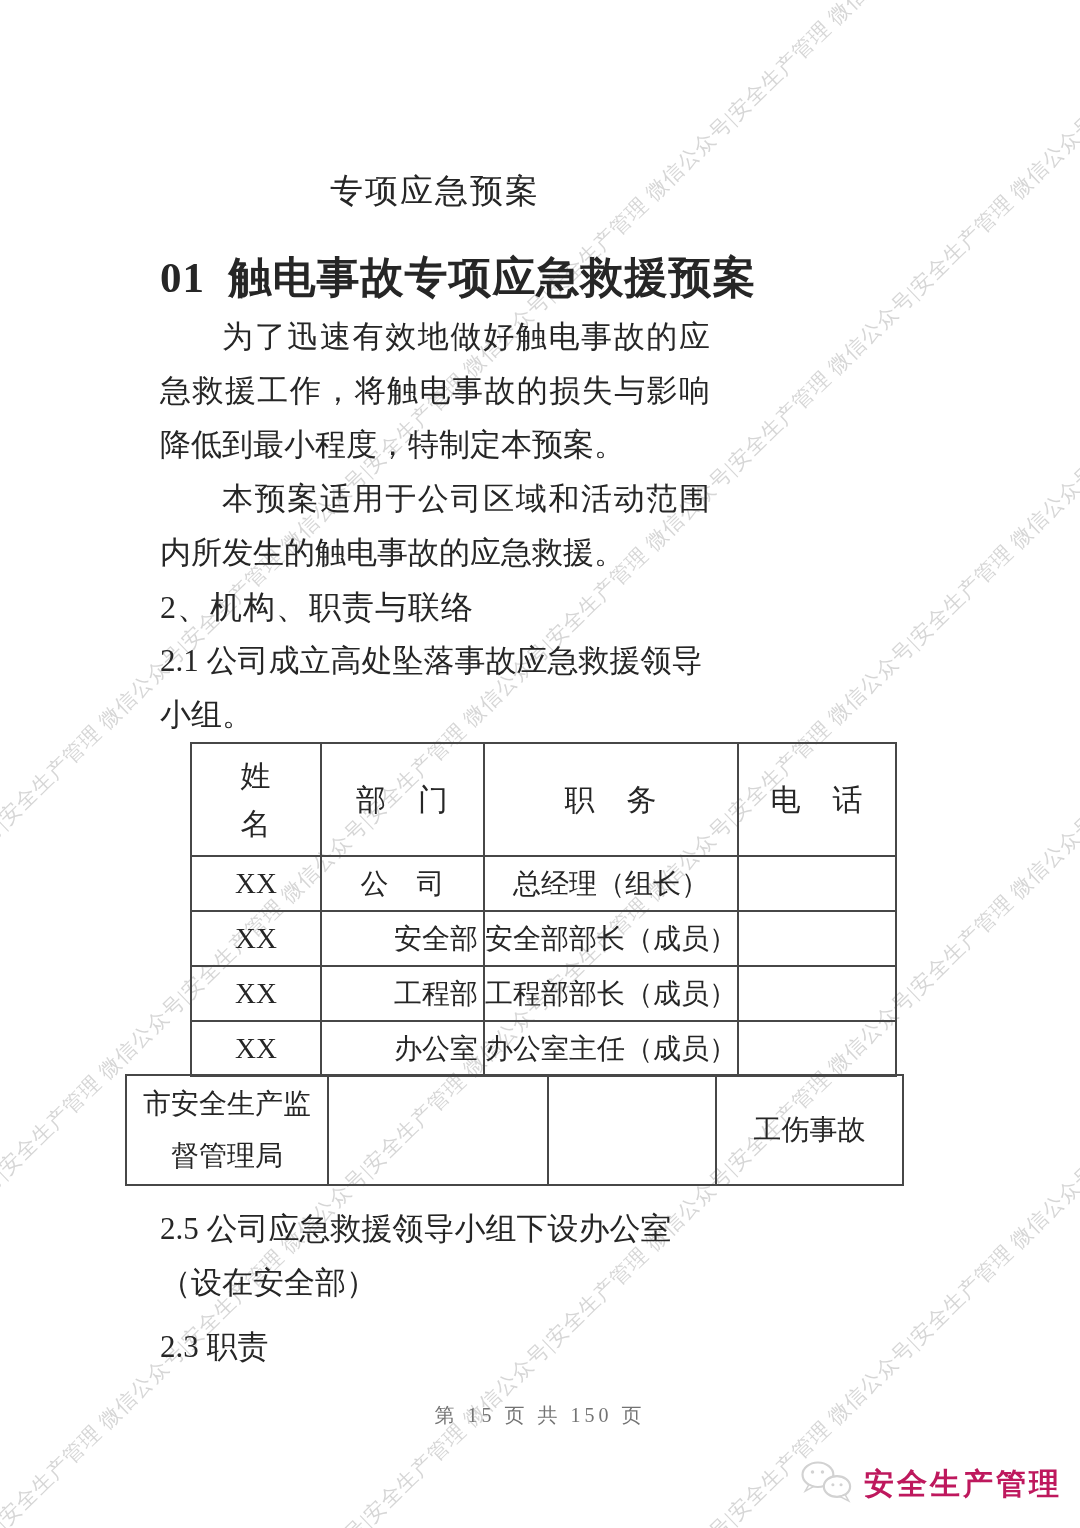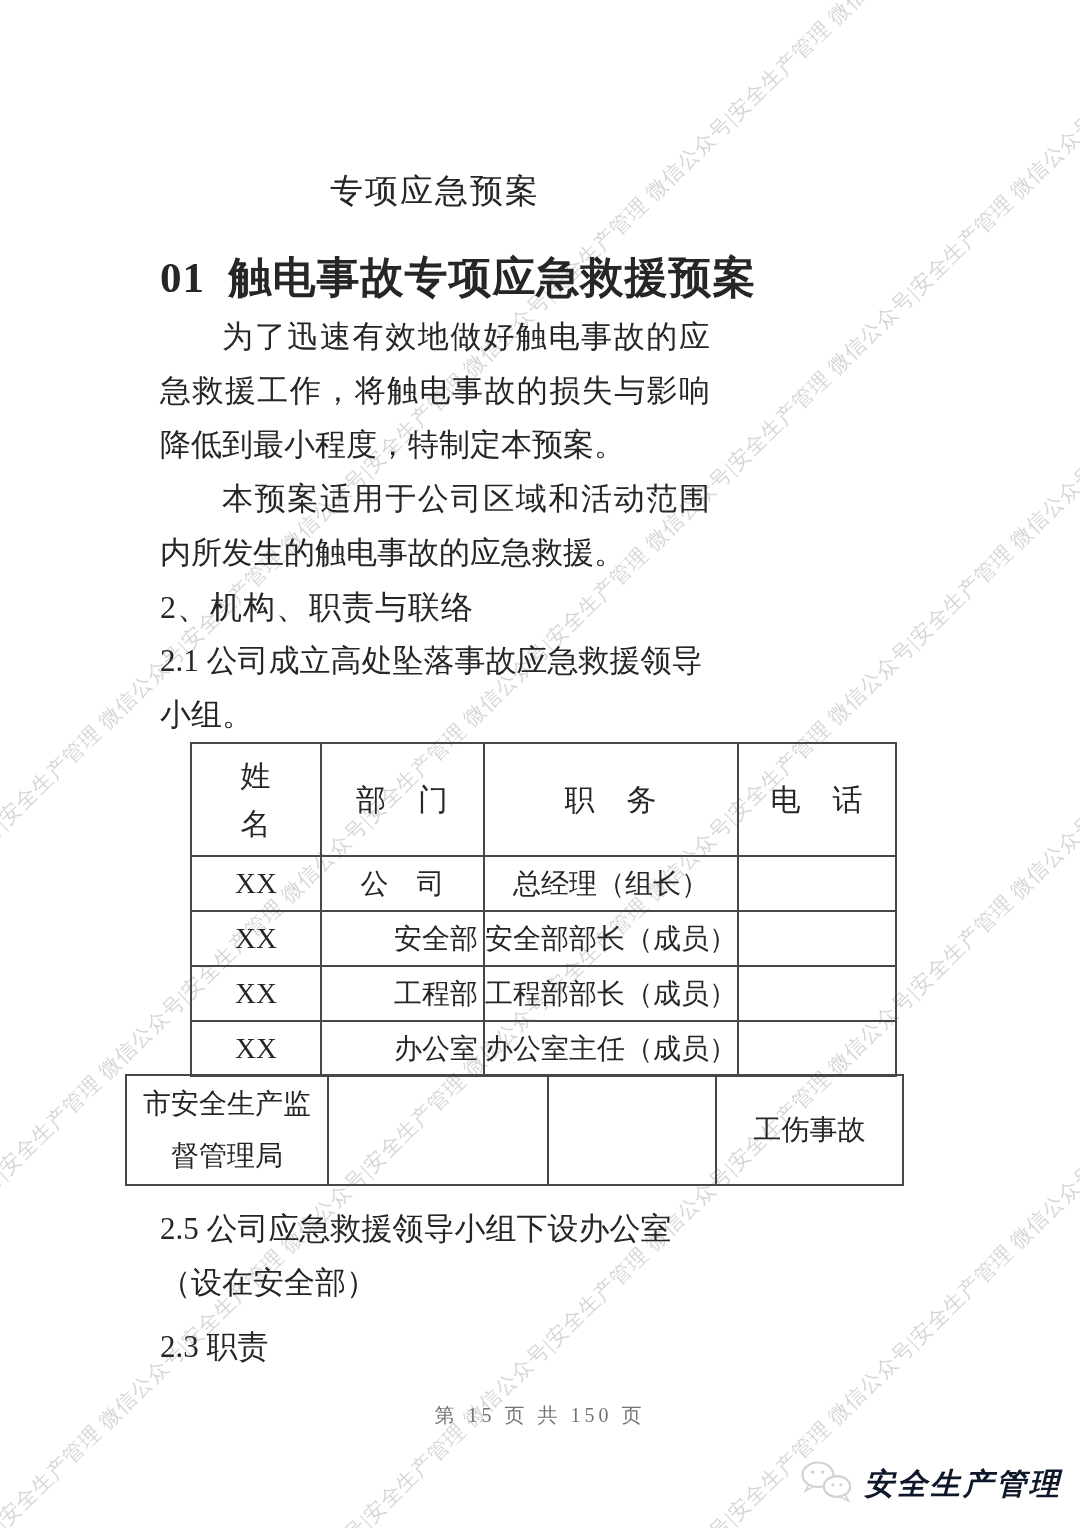--- a/index.html
+++ b/index.html
@@ -40,22 +40,22 @@
   #t1 col.w-duty { width:254px; } #t1 col.w-phone { width:158px; }
   #t2 { margin-left:-35px; margin-top:-3px; width:777px; font-size:28px; background:transparent; }
   #t2 td { height:110px; text-align:center; line-height:52px; }
   #t2 td.c-org { padding:0 14px; }
   #t2 col.w1 { width:202px; } #t2 col.w2 { width:220px; }
   #t2 col.w3 { width:168px; } #t2 col.w4 { width:187px; }
   
   .footer { position:absolute; z-index:1; top:1402px; left:0; width:100%; text-align:center;
             font-size:20px; letter-spacing:4px; color:#737373; }
   .brand { position:absolute; z-index:1; top:1458px; right:18px; display:flex; align-items:center; gap:8px; }
-  .brand-label { font-size:30px; letter-spacing:3px; color:#0f172a;
-                 font-family:"Liberation Sans","DejaVu Sans",sans-serif; font-weight:bold;font-style:italic; }
+  .brand-label { font-size:30px; letter-spacing:3px; color:#be185d;
+                 font-family:"Liberation Sans","DejaVu Sans",sans-serif; font-weight:bold; }
   .wechat-icon { display:inline-block; }
   .mt16 { margin-top:16px; } .mt12 { margin-top:12px; } .mt10 { margin-top:10px; }
 </style>
 </head>
 <body>
 
 <div class="page">
 
   <div class="wm-layer" id="wm-layer">
       <div class="wm" style="top: 888px;">微信公众号|安全生产管理  微信公众号|安全生产管理  微信公众号|安全生产管理  微信公众号|安全生产管理  微信公众号|安全生产管理  微信公众号|安全生产管理  微信公众号|安全生产管理  微信公众号|安全生产管理</div>

